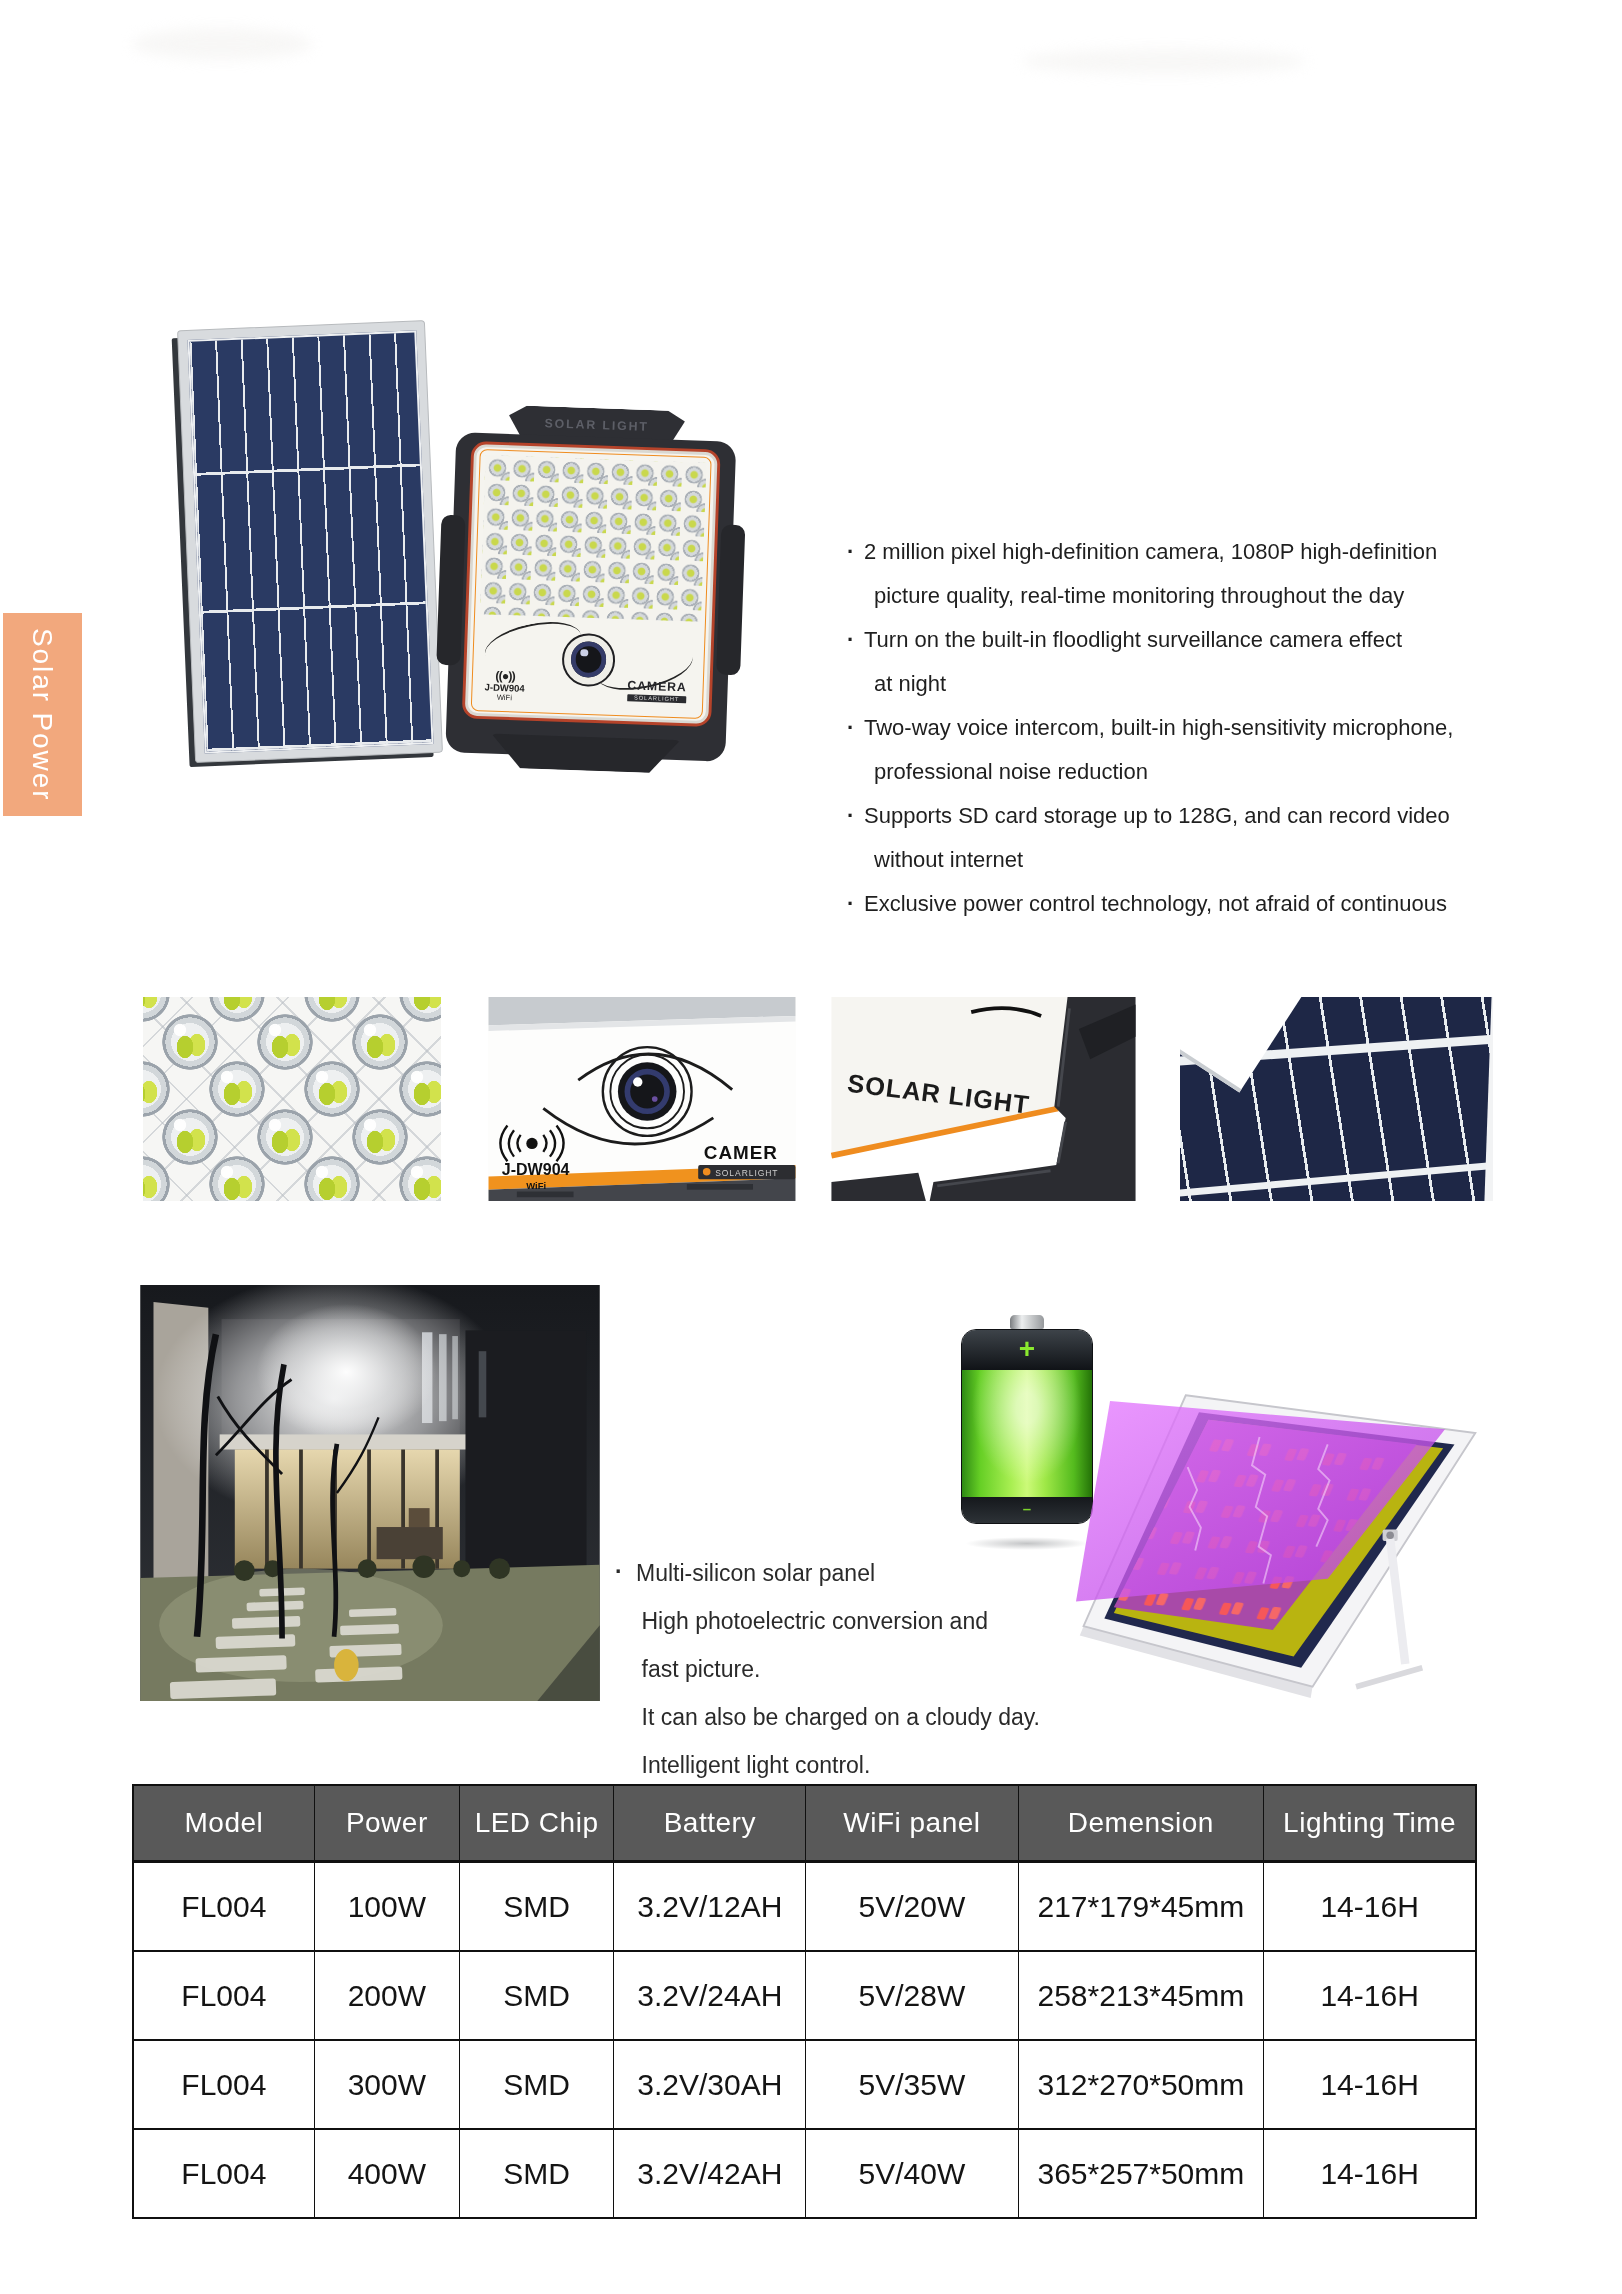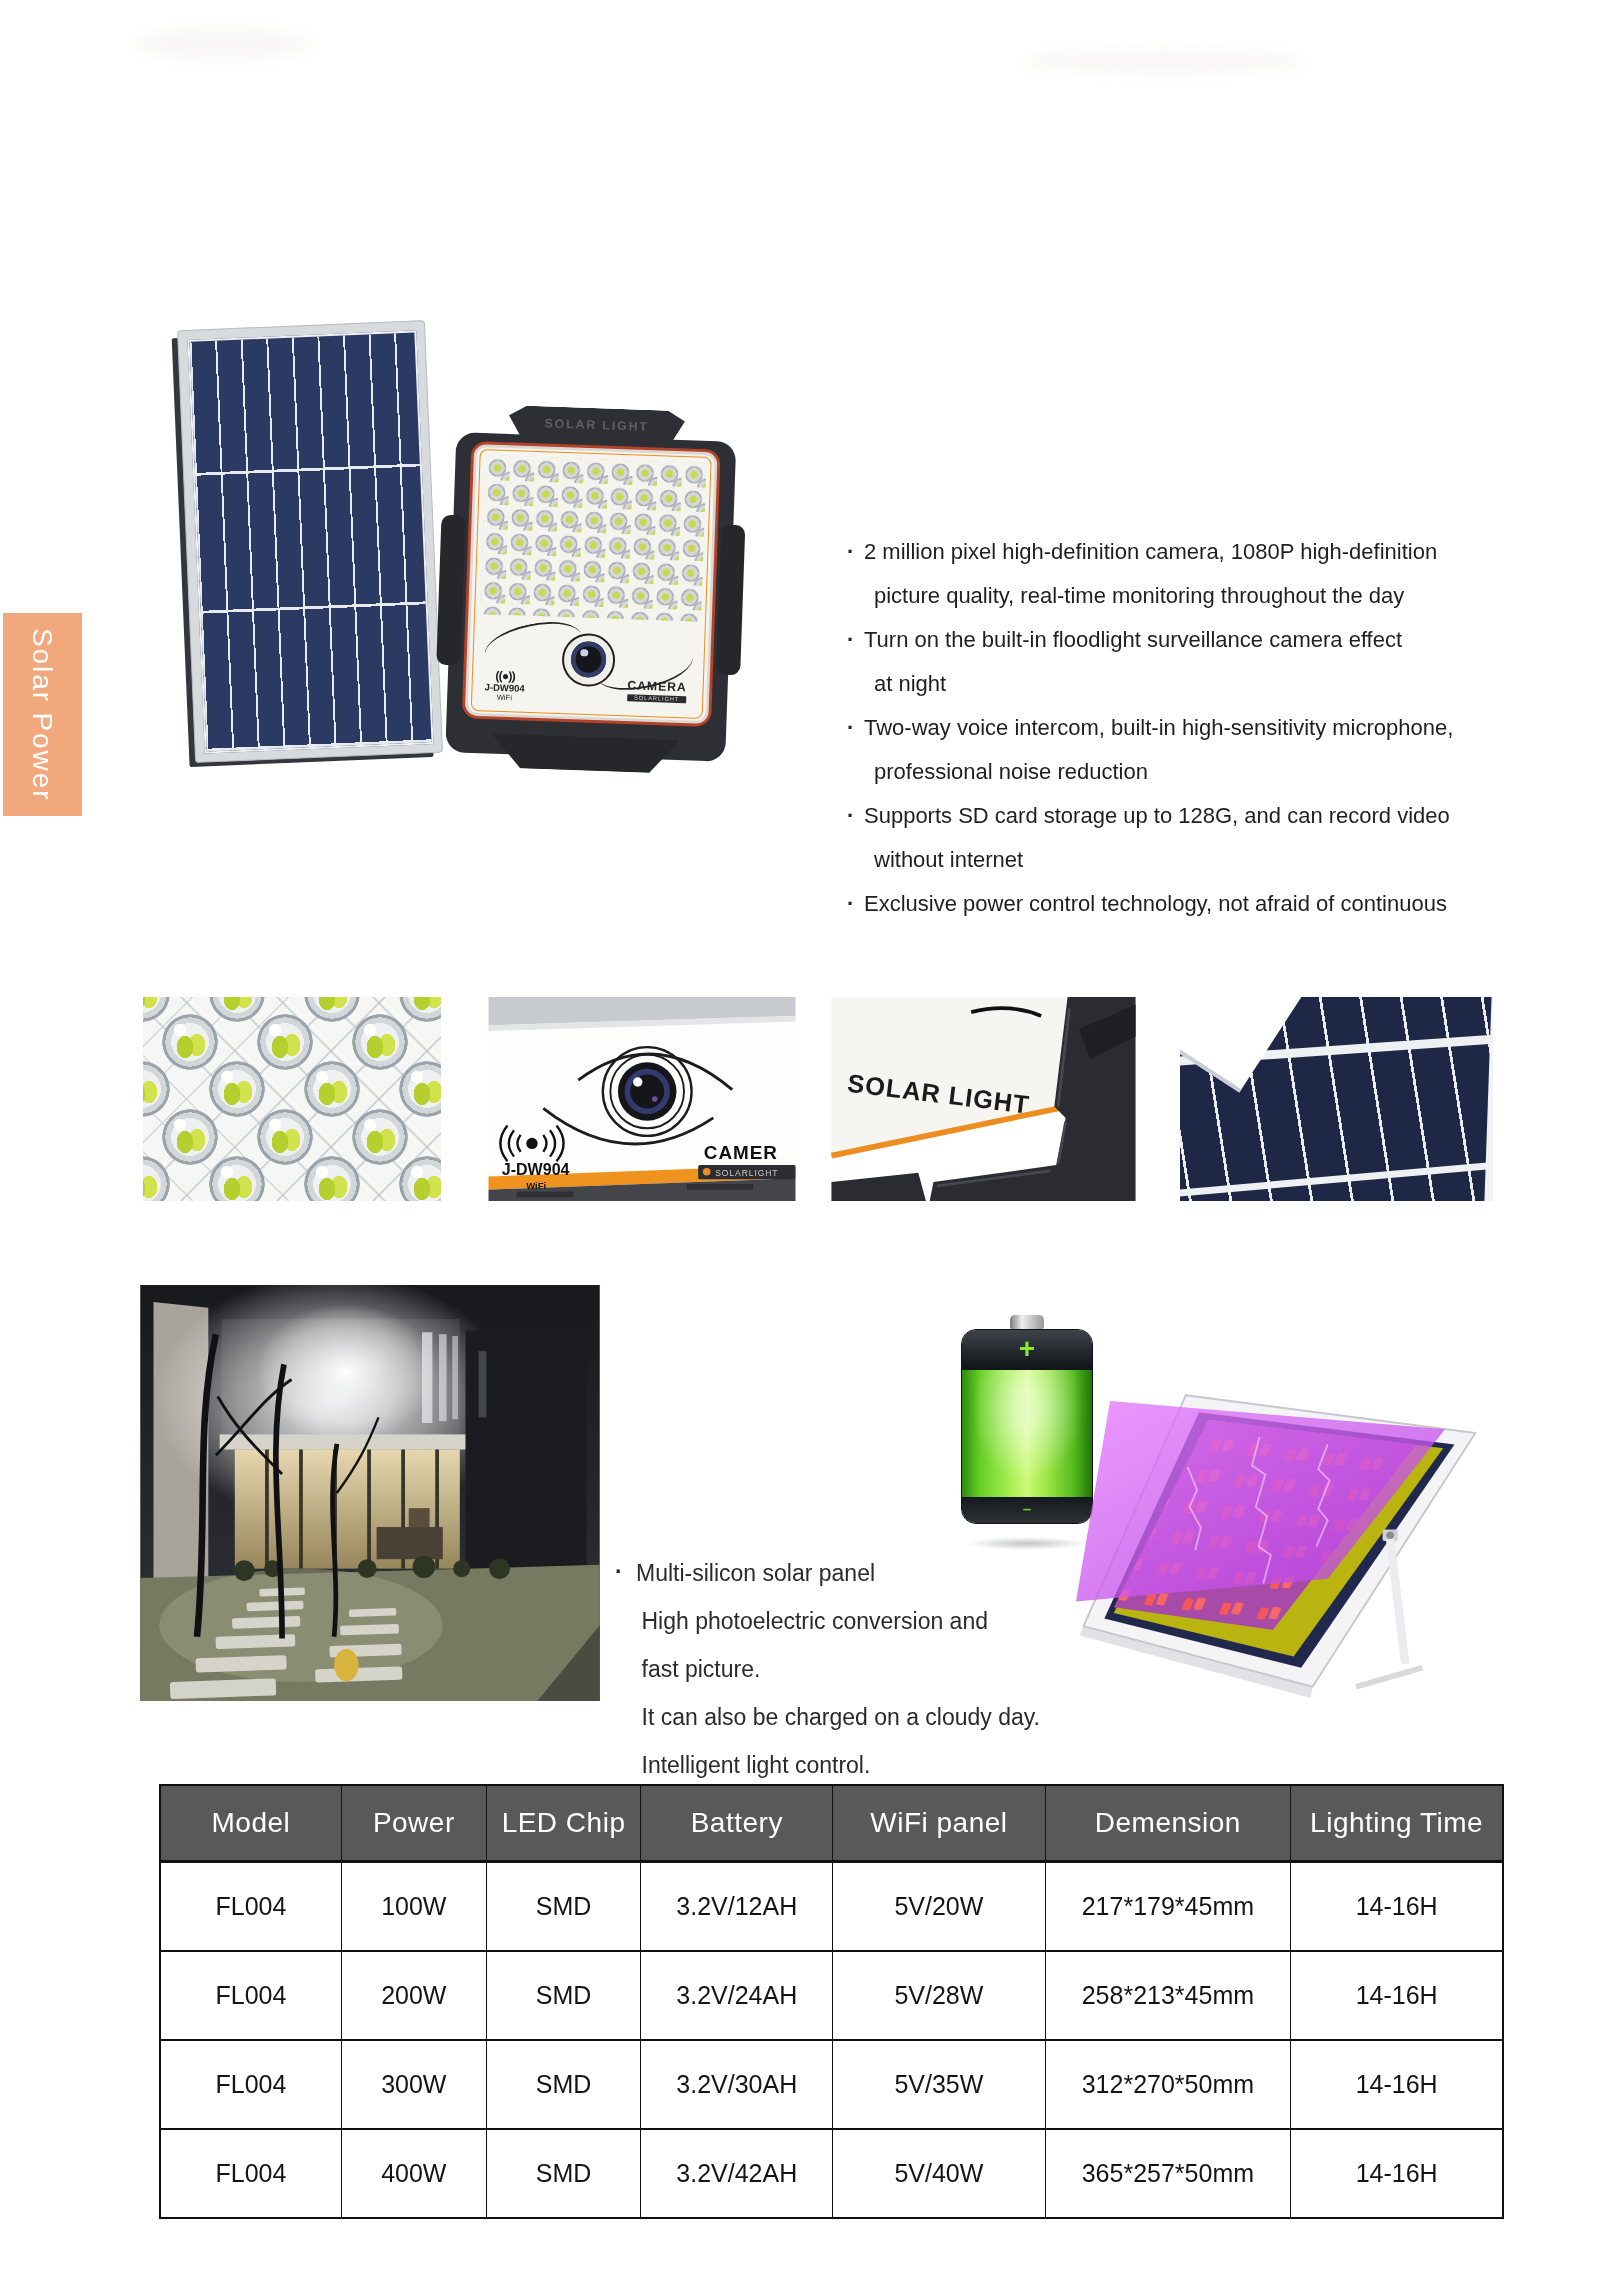--- a/index.html
+++ b/index.html
@@ -123,25 +123,25 @@
 
   #ppanel{left:1074px;top:1382px;width:426px;height:317px;}
 
   
   #note{left:615px;top:1557px;width:473px;color:#2a2a2a;font-size:23px;}
   .note-l1{position:relative;padding-left:21px;line-height:32px;white-space:nowrap;}
   .note-l1 .f-bullet{position:absolute;left:0;top:-1.9px;font-weight:bold;}
   .note-l{padding-left:26.5px;line-height:31px;white-space:nowrap;margin-top:17px;}
 
   
-  #spec{position:absolute;left:159px;top:1784px;width:1345px;border-collapse:collapse;
+  #spec{position:absolute;left:132px;top:1784px;width:1345px;border-collapse:collapse;
     border:2.8px solid #101010;table-layout:fixed;}
   #spec th{height:72px;background:#595959;color:#ffffff;font-size:28px;font-weight:normal;
     border:1.9px solid #101010;border-bottom:3.8px solid #101010;letter-spacing:0.5px;}
-  #spec td{height:85px;background:#ffffff;color:#141414;font-size:25px;text-align:center;
+  #spec td{height:85px;background:#ffffff;color:#141414;font-size:30px;text-align:center;
     vertical-align:middle;border:1.9px solid #101010;border-top:2.8px solid #101010;}
 
   svg text{font-family:"Liberation Sans",sans-serif;}
 </style>
 </head>
 <body>
 
 <div id="canvas">
 
   <div class="smudge" style="left:132px;top:28px;width:180px;height:32px;"></div>

